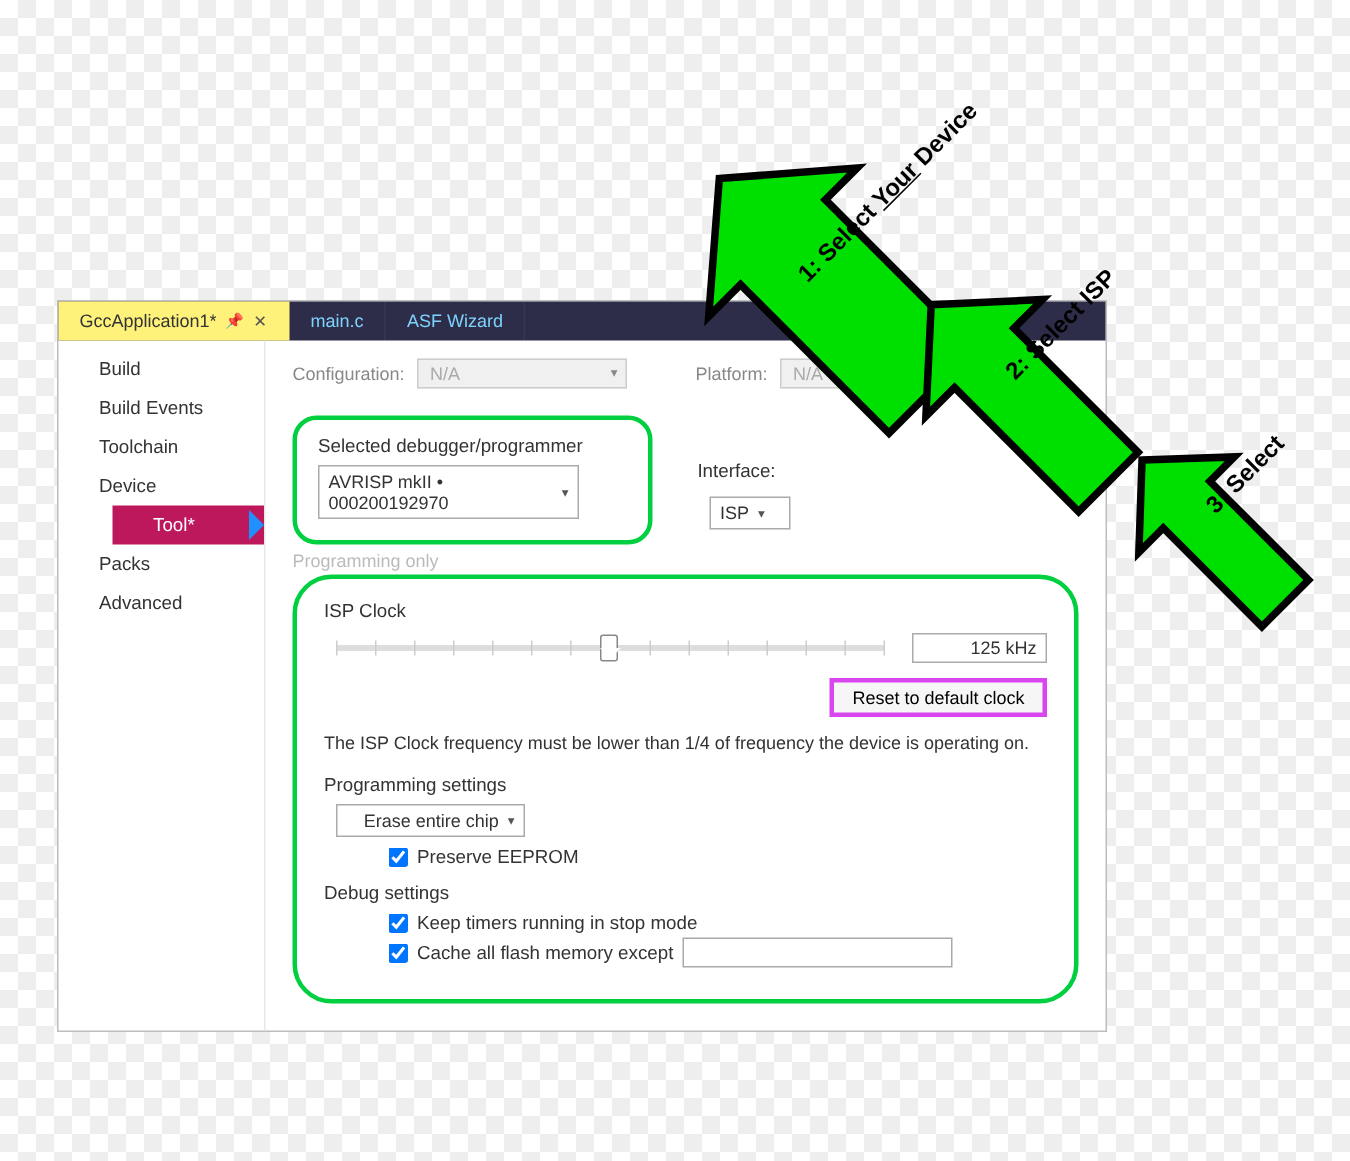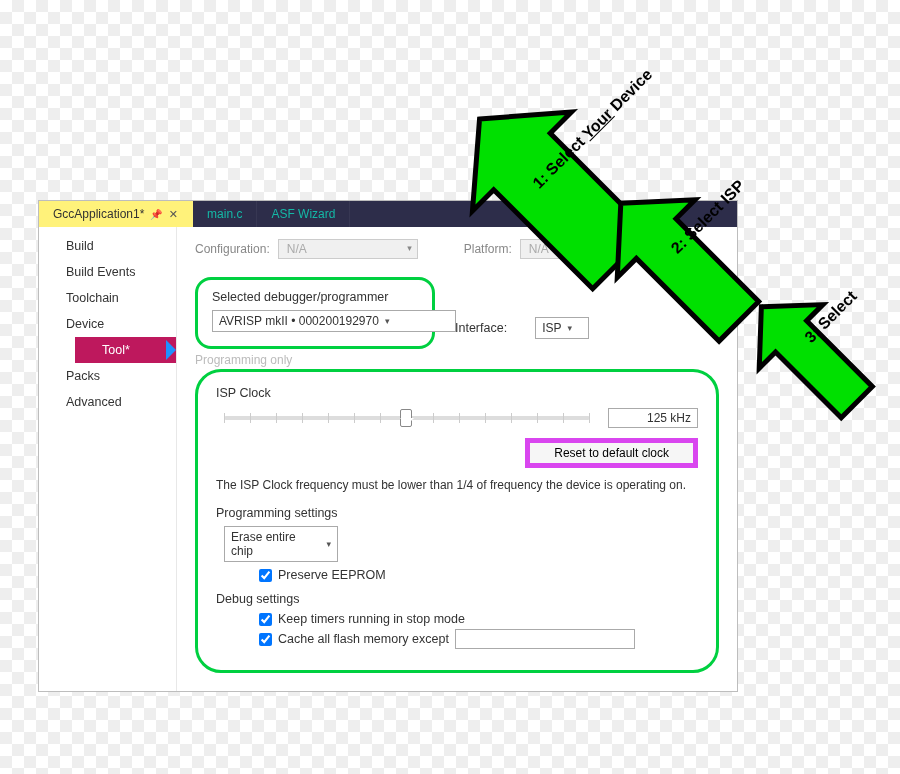--- a/index.html
+++ b/index.html
@@ -29,21 +29,21 @@
   .tab-bar {
     display: flex;
     background: #2d2d4a;
     height: 26px;
     align-items: stretch;
     font-size: 12px;
   }
   .tab {
     display: flex; align-items: center;
     padding: 0 14px;
-    color: #14b8a6;
+    color: #7dd3fc;
     cursor: pointer;
     border-right: 1px solid rgba(255,255,255,0.05);
   }
   .tab.active {
     background: #fff27a;
     color: #333;
   }
   .tab .pin { margin-left: 6px; font-size: 10px; color: #666; }
   .tab .close { margin-left: 6px; font-size: 11px; color: #555; }
 
@@ -109,21 +109,21 @@
   .dd {
     display:inline-flex; align-items:center;
     border:1px solid #aaa; background:#fff;
     padding:3px 6px; font-size:12px;
     position:relative;
   }
   .dd .chev {
     margin-left:6px; font-size:9px; color:#555;
   }
 
-  .row-inline { display:flex; align-items:center; gap:10px; }
+  .row-inline { display:flex; align-items:center; gap:10px;flex-direction:column; }
 
   .slider-wrap { display:flex; align-items:center; gap:12px; margin:8px 0 6px 8px; }
   .slider-track {
     flex:1; height:4px; background:#ddd; position:relative; border-radius:2px;
     margin-right:6px;
   }
   .slider-ticks { position:absolute; top:-3px; left:0; right:0; display:flex; justify-content:space-between; }
   .slider-ticks span { width:1px; height:10px; background:#ccc; }
   .slider-thumb {
     position:absolute; top:-7px; left:48%;
@@ -132,22 +132,22 @@
   }
   .slider-thumb::after {
     content:""; position:absolute; left:-1px; bottom:-6px;
     border:7px solid transparent; border-top-color:#fff;
   }
   .clock-box {
     border:1px solid #aaa; width:90px; text-align:right;
     padding:2px 6px; font-size:12px;
   }
   .reset-btn {
-    border:5px solid #d946ef; background:#f6f6f6;
-    padding:3px 24px; font-size:12px; float:right; margin-top:4px;
+    border:3px solid #d946ef; background:#f6f6f6;
+    padding:3px 12px; font-size:12px; float:right; margin-top:4px;
     cursor:pointer;
   }
   .note { clear:both; font-size:12px; color:#333; margin:10px 0 14px 0; }
 
   .section-title { font-size:12.5px; margin:10px 0 6px 0; }
   .check-row { display:flex; align-items:center; gap:6px; font-size:12.5px; margin:3px 0 3px 8px;padding-left:35px; }
   .check-row input { margin:0; }
   .flash-except-input {
     border:1px solid #aaa; height:20px; width:180px; margin-left:4px;
   }
@@ -213,21 +213,21 @@
         <span>Platform:</span>
         <span class="sel" style="width:100px;">
           <span>N/A</span>
           <span class="chev">▾</span>
         </span>
       </div>
 
       <div style="display:flex; align-items:flex-end; gap:20px;">
         <div class="highlight-box-1">
           <div class="group-label">Selected debugger/programmer</div>
-          <span class="dd" style="width:244px;">
+          <span class="dd" style="width:174px;">
             <span>AVRISP mkII • 000200192970</span>
             <span class="chev">▾</span>
           </span>
         </div>
         <div class="row-inline" style="margin-bottom:16px;">
           <span>Interface:</span>
           <span class="dd" style="width:54px;margin-left:18px;">
             <span>ISP</span>
             <span class="chev">▾</span>
           </span>
@@ -265,21 +265,21 @@
         </div>
 
         <div style="overflow:hidden;">
           <button class="reset-btn">Reset to default clock</button>
         </div>
 
         <div class="note">The ISP Clock frequency must be lower than 1/4 of frequency the device is operating on.</div>
 
         <div class="section-title">Programming settings</div>
         <div style="margin:4px 0 6px 8px;">
-          <span class="dd" style="width:114px;justify-content:flex-end;">
+          <span class="dd" style="width:126px;justify-content:flex-end;">
             <span>Erase entire chip</span>
             <span class="chev">▾</span>
           </span>
         </div>
         <label class="check-row">
           <input type="checkbox" checked="" style="">
           <span>Preserve EEPROM</span>
         </label>
 
         <div class="section-title">Debug settings</div>

